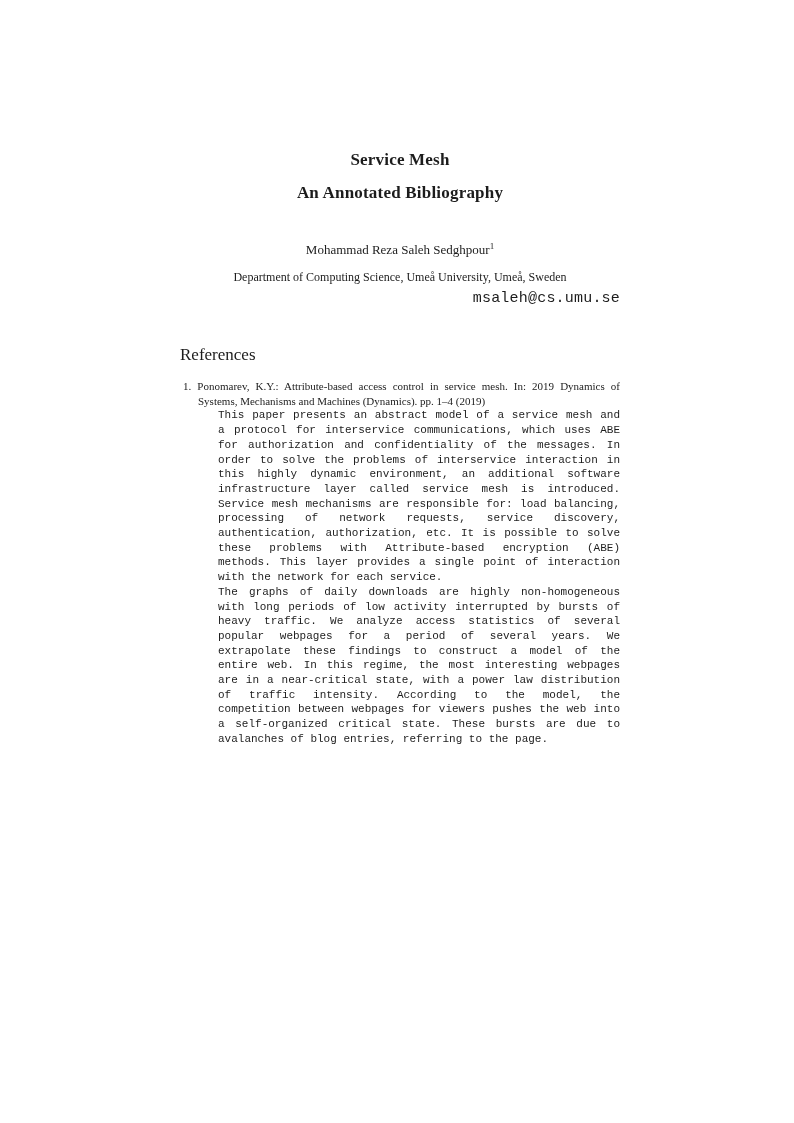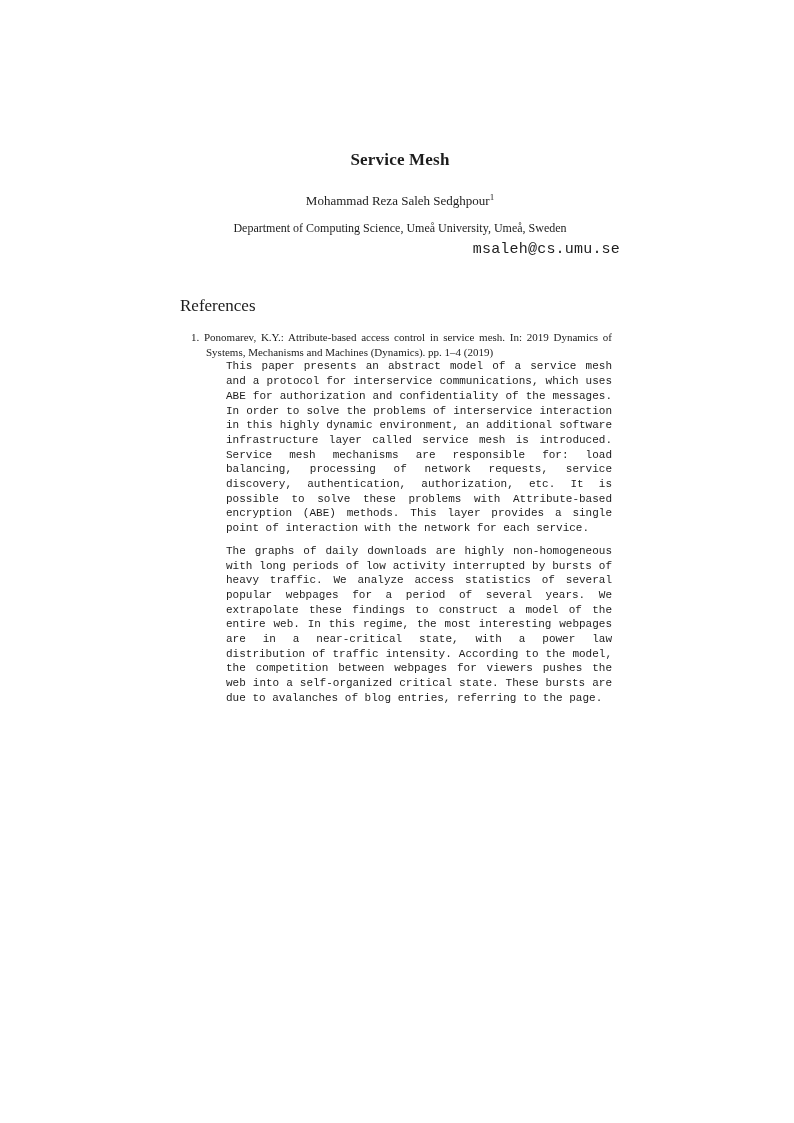--- a/index.html
+++ b/index.html
@@ -28,21 +28,21 @@
     text-align: center;
     font-size: 17px;
     font-weight: bold;
     line-height: 20px;
     letter-spacing: 0.2px;
   }
   .subtitle {
     margin-top: 13px;
   }
   .author {
-    margin-top: 23px;
+    margin-top: 39px;
     text-align: center;
     font-size: 13px;
     line-height: 16px;
   }
   .author sup {
     font-size: 9px;
     line-height: 0;
   }
   .affiliation {
     margin-top: 12px;
@@ -65,21 +65,21 @@
     line-height: 22px;
   }
   .ref-list {
     margin: 13px 0 0 0;
     padding: 0;
     list-style: none;
     font-size: 11px;
     line-height: 14.7px;
   }
   .ref-item {
-    margin: 8px;
+    margin: 0;
   }
   .ref-citation {
     margin: 0;
     padding-left: 18px;
     text-indent: -15px;
     text-align: justify;
   }
   .ref-num {
     display: inline;
   }
@@ -92,20 +92,21 @@
     font-weight: bold;
   }
 </style>
 </head>
 <body>
 
 <div class="page">
   <div class="content">
 
     <h1 class="title">Service Mesh</h1>
+    <h1 class="title subtitle">An Annotated Bibliography</h1>
 
     <div class="author"><span>Mohammad Reza Saleh Sedghpour</span><sup>1</sup></div>
 
     <div class="affiliation">Department of Computing Science, Umeå University, Umeå, Sweden</div>
     <div class="email">msaleh@cs.umu.se</div>
 
     <h2 class="refs-heading">References</h2>
 
     <ol class="ref-list">
 

